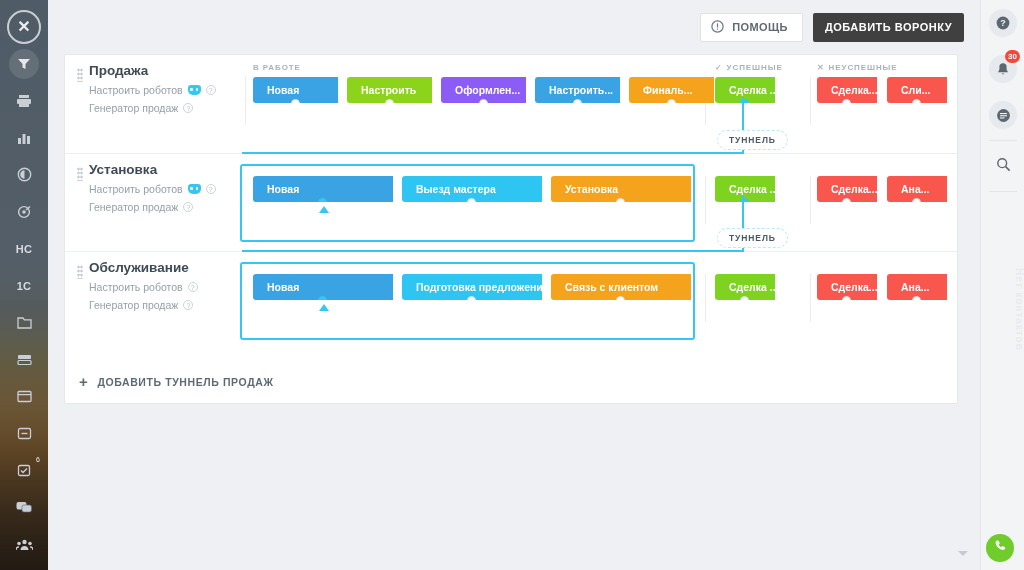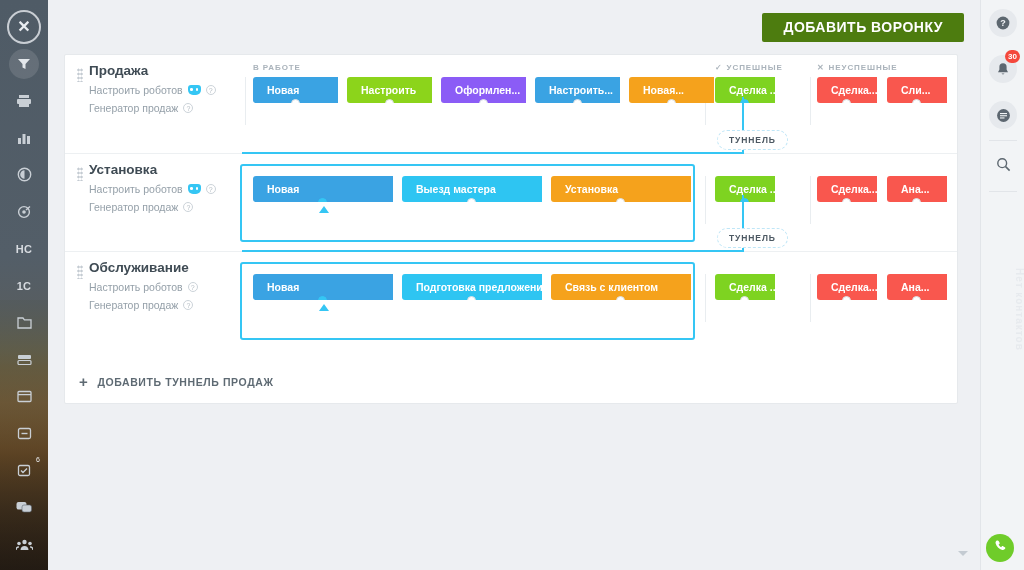--- a/index.html
+++ b/index.html
@@ -75,22 +75,22 @@
     display:flex; align-items:center; padding:0 16px 0 16px;
   }
   .page-title{ font-size:19px; color:#3f4b54; font-weight:normal; }
   .hdr-right{ margin-left:auto; display:flex; align-items:center; gap:10px; }
   .btn-help{
     height:29px; padding:0 14px 0 10px; background:#fff; border:1px solid #dfe3e7; border-radius:2px;
     display:flex; align-items:center; gap:8px; color:#5e6a73; font-size:11px; font-weight:bold;
     letter-spacing:.4px; cursor:pointer;
   }
   .btn-add{
-    height:29px; padding:0 21px; background:#4d7c0f; border-radius:2px; color:#fff;
-    display:flex; align-items:center; font-size:14px; font-weight:bold; letter-spacing:.5px;
+    height:29px; padding:0 12px; background:#404040; border-radius:2px; color:#fff;
+    display:flex; align-items:center; font-size:11px; font-weight:bold; letter-spacing:.5px;
     cursor:pointer;
   }
 
   
   .card{
     position:absolute; left:64px; top:54px; width:894px; height:350px;
     background:#fff; border:1px solid #e6e9ec; border-radius:2px;
   }
   .funnel-row{ position:relative; height:98px; }
   .funnel-row + .funnel-row{ border-top:1px solid #edf0f2; }
@@ -332,20 +332,30 @@
       </span>
     </div>
     <div class="rb-sep"></div>
     <div class="rb-vert">
       <span>Нет контактов</span>
     </div>
   </div>
 
   <div class="header">
     <div class="hdr-right">
+      <div class="btn-help">
+        <span>
+          <svg width="13" height="13" viewBox="0 0 13 13">
+              <circle cx="6.5" cy="6.5" r="5.6" fill="none" stroke="#6d7880" stroke-width="1.2"></circle>
+              <rect x="5.9" y="3.3" width="1.2" height="4.2" fill="#6d7880"></rect>
+              <rect x="5.9" y="8.5" width="1.2" height="1.2" fill="#6d7880"></rect>
+            </svg>
+        </span>
+        <span>ПОМОЩЬ</span>
+      </div>
       <div class="btn-add">ДОБАВИТЬ ВОРОНКУ</div>
     </div>
   </div>
 
   <div class="card">
 
     <div class="funnel-row">
       <div class="col-heads">
         <div class="col-head" style="left:188px">
           <span>В РАБОТЕ</span>
@@ -389,21 +399,21 @@
         </div>
         <div class="chip" style="left:188px;width:85px;background:#8b5cf6;color:#2ec5f2">
           <span style="color:#fff">Оформлен...</span>
           <span class="dot"></span>
         </div>
         <div class="chip" style="left:282px;width:85px;background:#3aa3e3;color:#3aa3e3">
           <span style="color:#fff">Настроить...</span>
           <span class="dot"></span>
         </div>
         <div class="chip" style="left:376px;width:85px;background:#f5a21c;color:#f5a21c">
-          <span style="color:#fff">Новая...</span>
+          <span style="color:#fff">Финаль...</span>
           <span class="dot"></span>
         </div>
       </div>
 
       <div class="stages" style="left:650px">
         <div class="chip" style="left:0px;width:60px;background:#7ed321;color:#7ed321">
           <span style="color:#fff">Сделка ...</span>
           <span class="dot on"></span>
         </div>
       </div>

